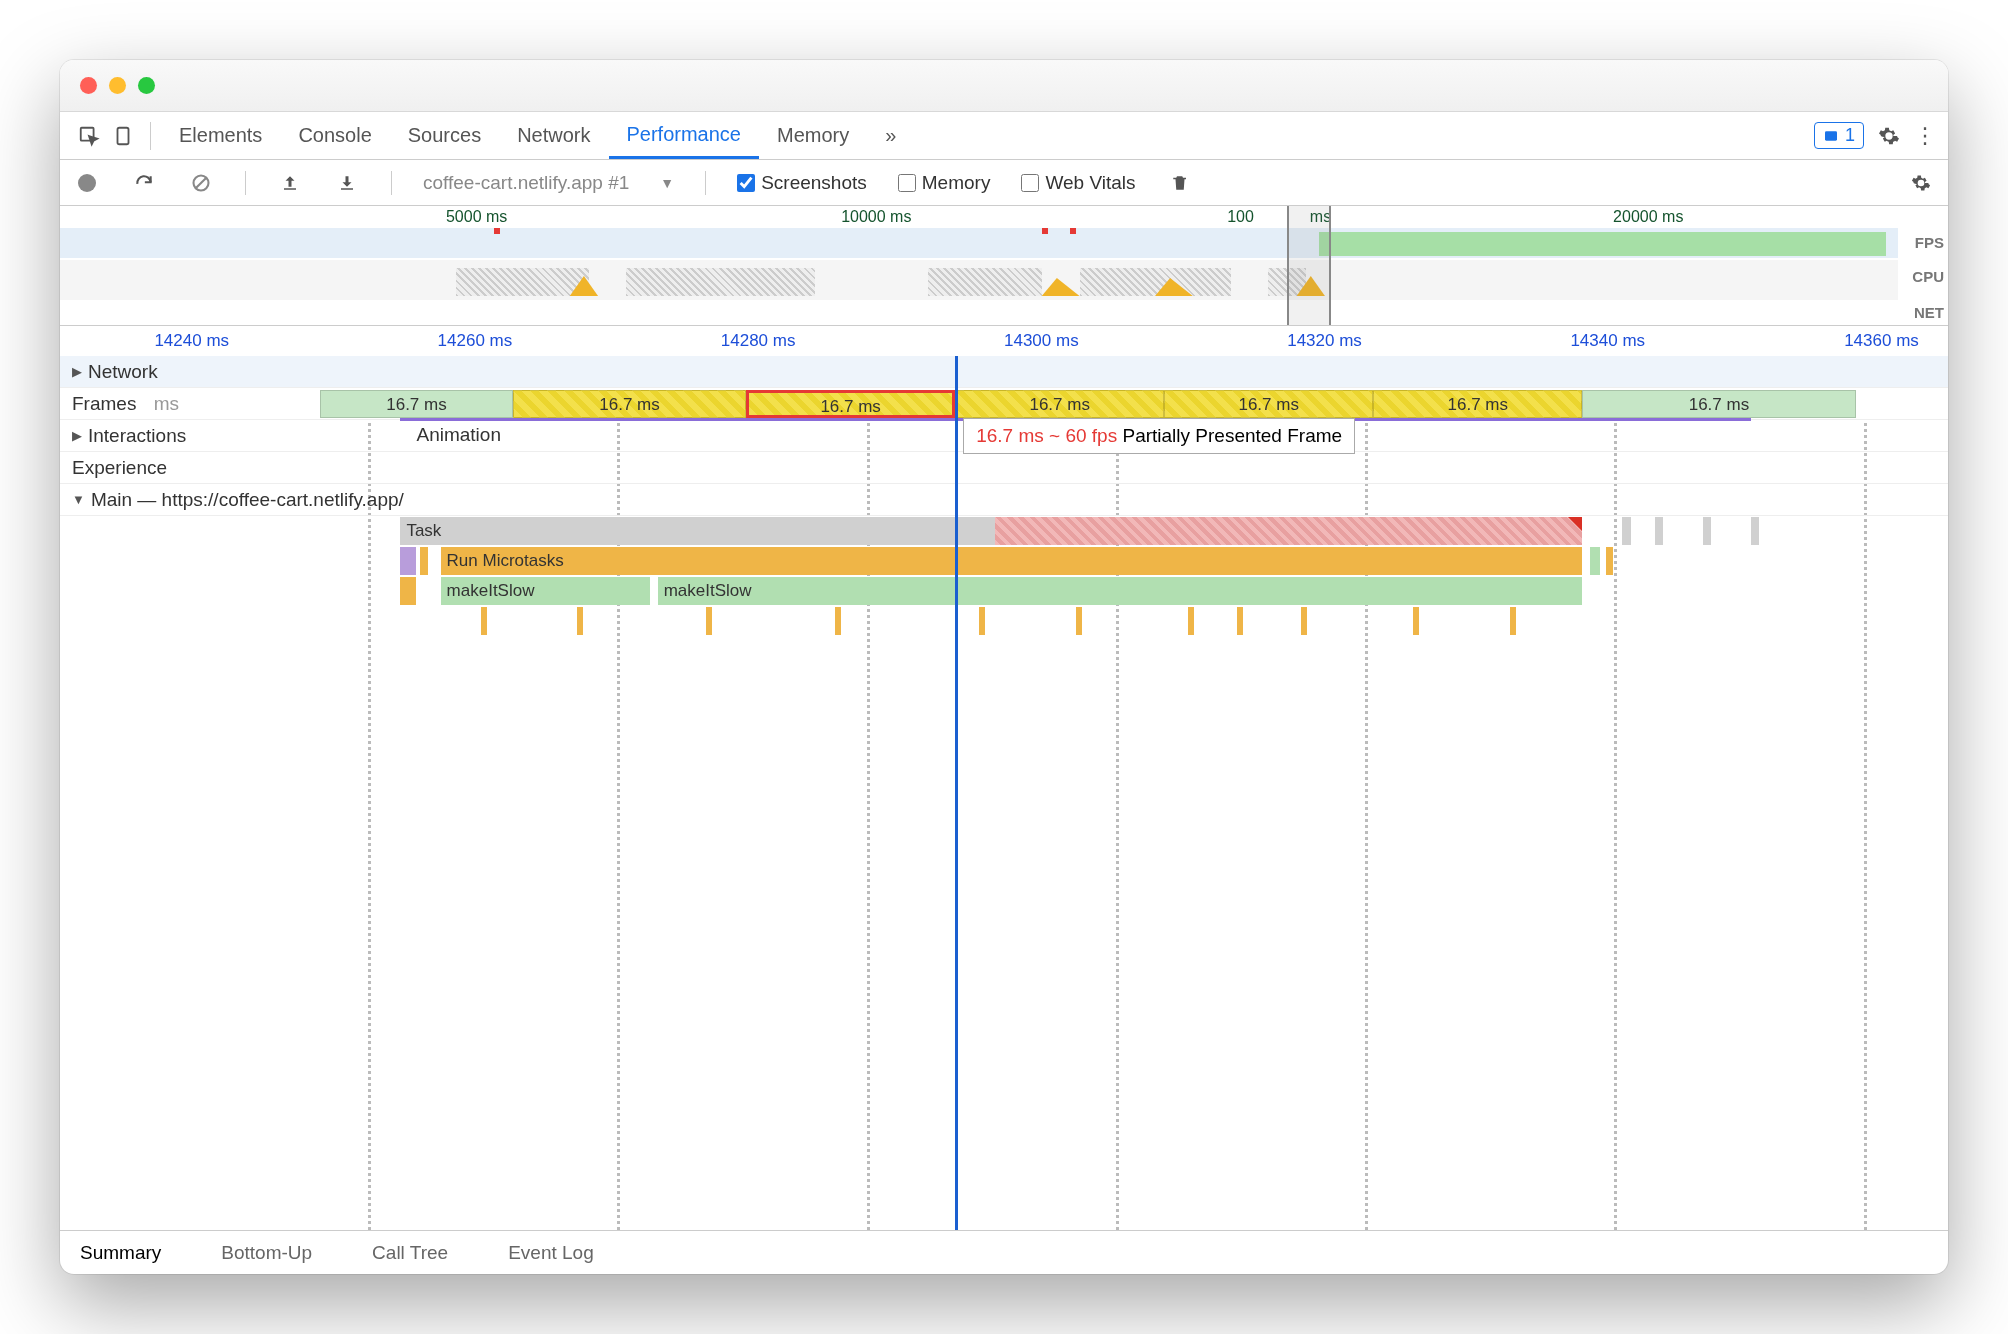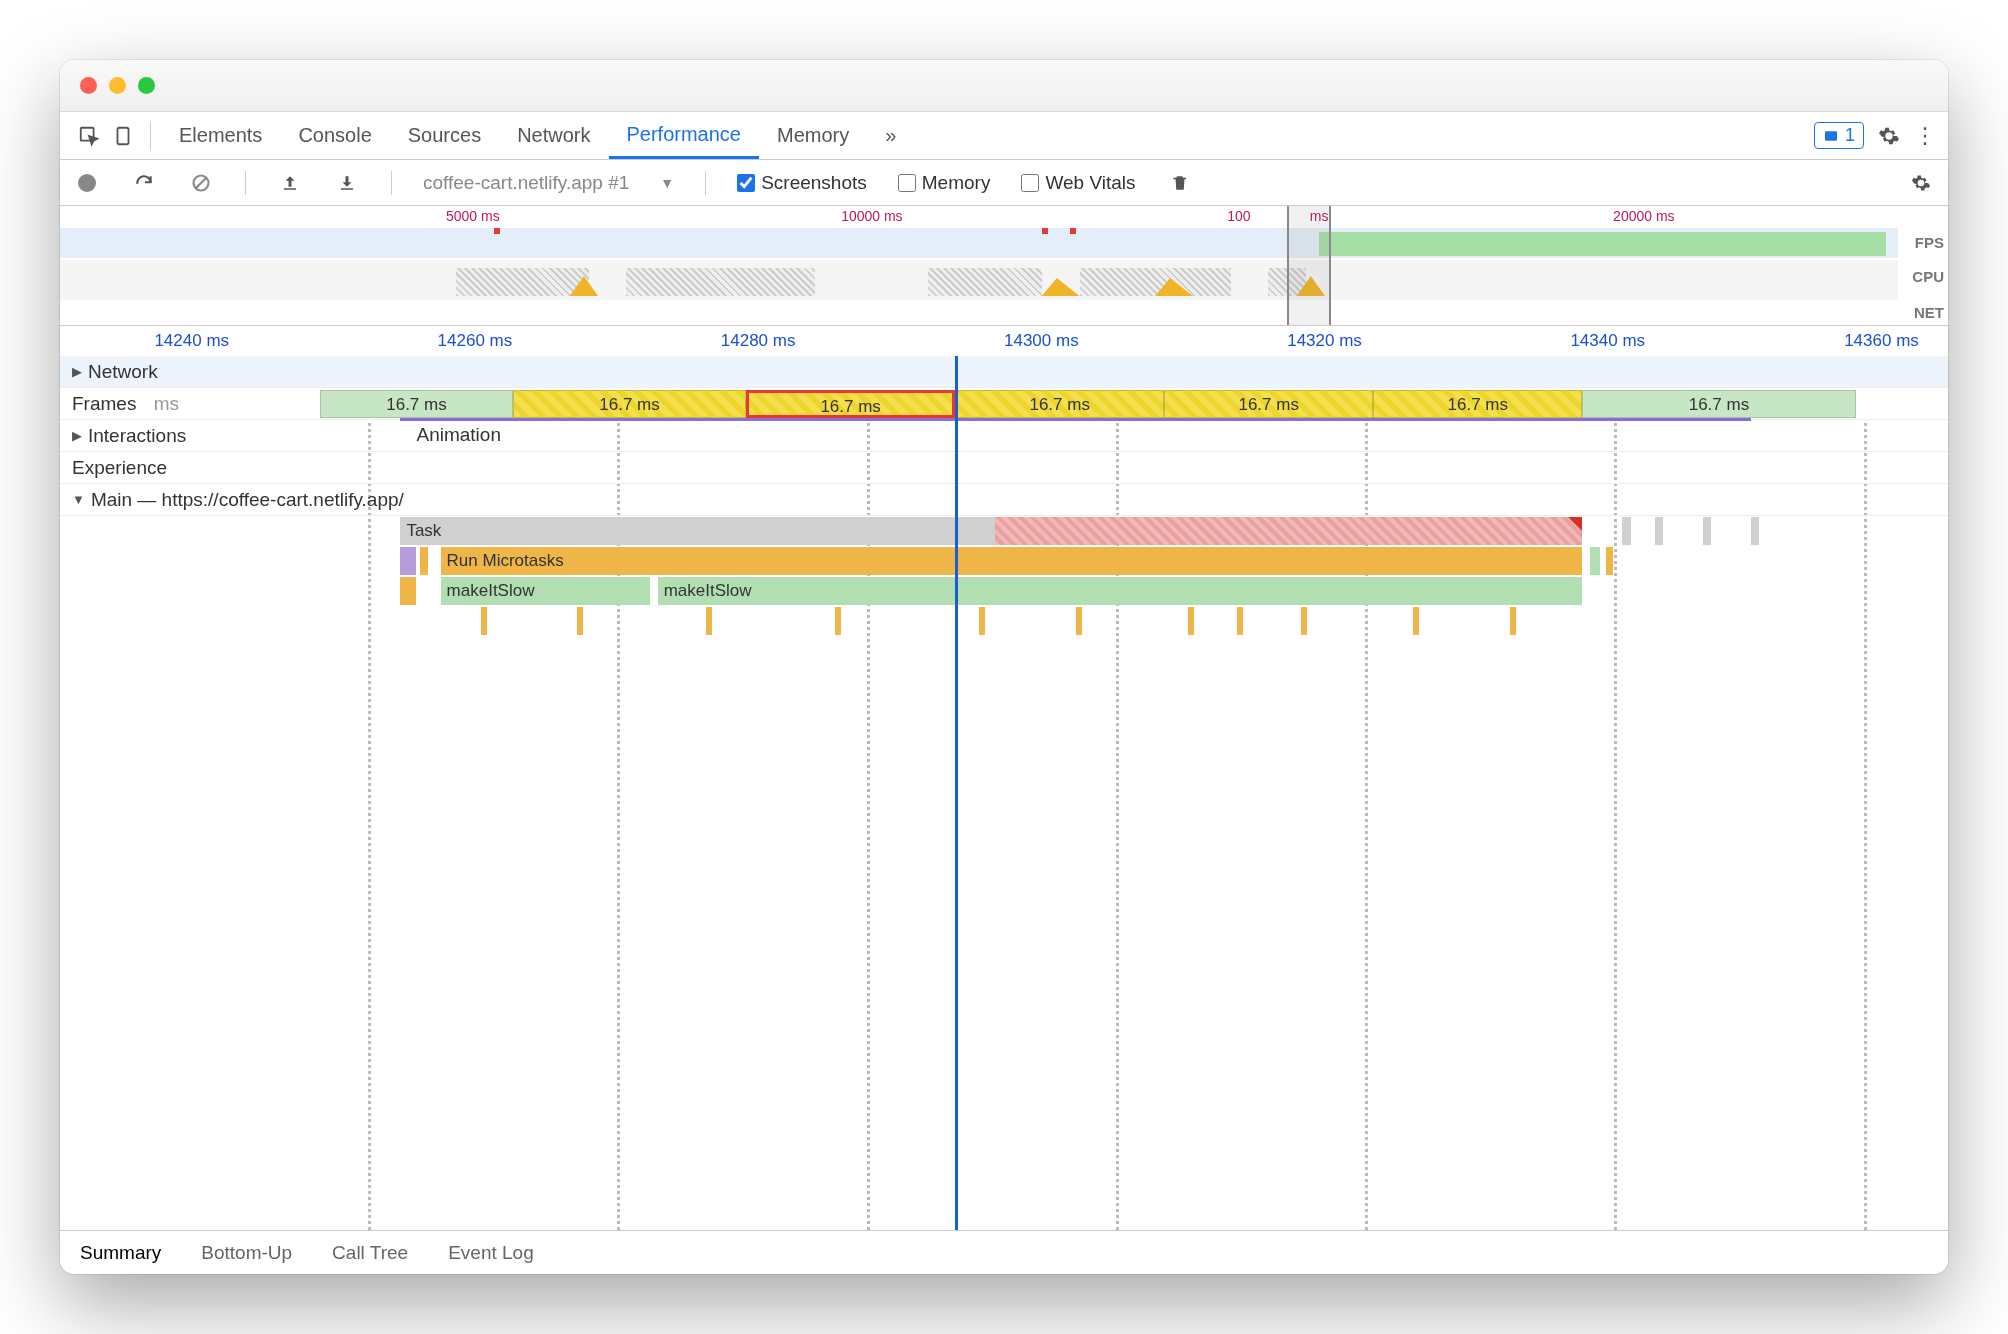--- a/index.html
+++ b/index.html
@@ -23,21 +23,21 @@
 .kebab { font-size: 22px; color: #555; }
 .toolbar { height: 46px; border-bottom: 1px solid #ccc; display: flex; align-items: center; padding: 0 14px; gap: 31px; }
 .tb-btn { width: 26px; height: 26px; display: flex; align-items: center; justify-content: center; color: #555; font-size: 20px; }
 .record-dot { width: 18px; height: 18px; border-radius: 50%; background: #888; }
 .tb-sep { width: 1px; height: 24px; background: #ccc; }
 .tb-text { color: #888; font-size: 19px; }
 .tb-drop { color: #888; font-size: 14px; }
 .chk { display: flex; align-items: center; gap: 6px; font-size: 19px; color: #333; }
 .chk input { width: 18px; height: 18px; accent-color: #1a73e8; }
 .overview { height: 120px; border-bottom: 1px solid #ccc; position: relative; background: #fff; }
-.ov-ticks { position: absolute; top: 0; left: 0; right: 50px; height: 20px; font-size: 14px; color: #be185d; }
+.ov-ticks { position: absolute; top: 0; left: 0; right: 50px; height: 20px; font-size: 16px; color: #14532d; }
 .ov-tick { position: absolute; top: 2px; }
 .ov-label { position: absolute; right: 4px; font-size: 15px; font-weight: 700; color: #777; }
 .ov-fps { top: 28px; }
 .ov-cpu { top: 62px; }
 .ov-net { top: 98px; }
 .ov-fps-bg { position: absolute; top: 22px; left: 0; right: 50px; height: 30px; background: #e4eef8; }
 .ov-cpu-bg { position: absolute; top: 54px; left: 0; right: 50px; height: 40px; background: #f5f5f5; }
 .ov-net-bg { position: absolute; top: 96px; left: 0; right: 50px; height: 20px; }
 .fps-block { position: absolute; background: #a6dfa6; height: 24px; top: 26px; }
 .cpu-block { position: absolute; background: repeating-linear-gradient(45deg,#ccc,#ccc 2px,#eee 2px,#eee 5px); height: 28px; top: 62px; }
@@ -61,21 +61,21 @@
 .flame { position: relative; }
 .flame-row { height: 30px; position: relative; }
 .flame-bar { position: absolute; top: 1px; height: 28px; font-size: 17px; color: #333; padding-left: 6px; line-height: 28px; overflow: hidden; white-space: nowrap; }
 .c-gray { background: #d0d0d0; }
 .c-red { background: repeating-linear-gradient(45deg,#f2b8b8,#f2b8b8 4px,#e8a0a0 4px,#e8a0a0 8px); }
 .c-orange { background: #efb547; }
 .c-green { background: #b1dfb1; }
 .c-purple { background: #b89ddb; }
 .grid-line { position: absolute; top: 0; bottom: 0; width: 0; border-left: 3px dotted #bbb; }
 .vline { position: absolute; top: 0; bottom: 0; width: 3px; background: #1a5fd0; z-index: 10; }
-.bottom-tabs { height: 44px; border-top: 1px solid #ccc; display: flex; align-items: center; gap: 40px; padding: 0 20px; font-size: 19px; color: #666; }
+.bottom-tabs { height: 44px; border-top: 1px solid #ccc; display: flex; align-items: center; gap: 60px; padding: 0 20px; font-size: 19px; color: #666; }
 .bottom-tabs .active { color: #000; }
 .status { height: 40px; border-top: 1px solid #ccc; display: flex; align-items: center; padding: 0 20px; font-size: 19px; color: #555; gap: 8px; background: #f7f7f7;}
 .status a { color: #555; text-decoration: underline; }
 .track-grid { position: absolute; left: 260px; right: 20px; top: 0; bottom: 0; pointer-events: none; }
 svg { display: block; }
 .bracket { position:absolute; left:102px; top:0; width:10px; height:64px; border-left:3px solid #4a7bd8; border-top:3px solid #4a7bd8; border-bottom:3px solid #4a7bd8;}
 .red-corner { position:absolute; right:0; top:0; width:0; height:0; border-style:solid; border-width:0 14px 14px 0; border-color: transparent #d93025 transparent transparent;}
 </style>
 </head>
 <body>
@@ -257,20 +257,23 @@
       </div>
     </div>
 
     <div class="track-row">
       <div class="track-label">
           <span class="arrow">▶</span>
           <span>Interactions</span>
         </div>
       <div class="track-content">
         <span class="anim-label" style="left:6%">Animation</span>
+        <div class="tooltip" style="left:40%; top:-2px;">
+          <span class="rd">16.7 ms ~ 60 fps</span>&nbsp;<span>Partially Presented Frame</span>
+        </div>
       </div>
     </div>
 
     <div class="track-row">
       <div class="track-label">
           <span>Experience</span>
         </div>
     </div>
 
     <div class="track-row">

